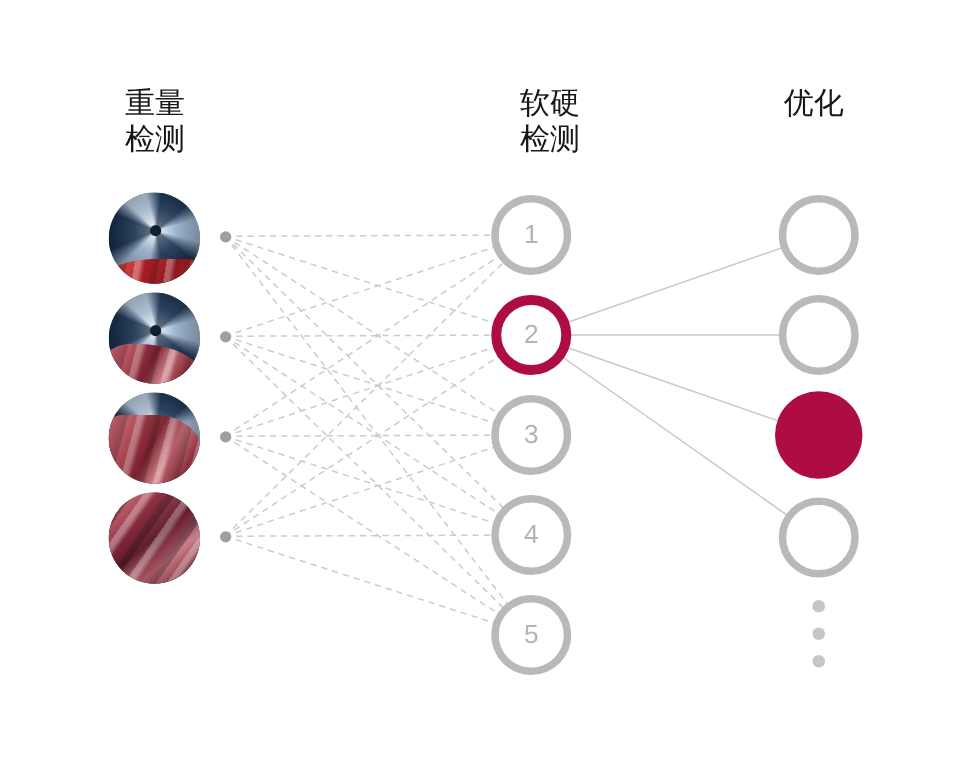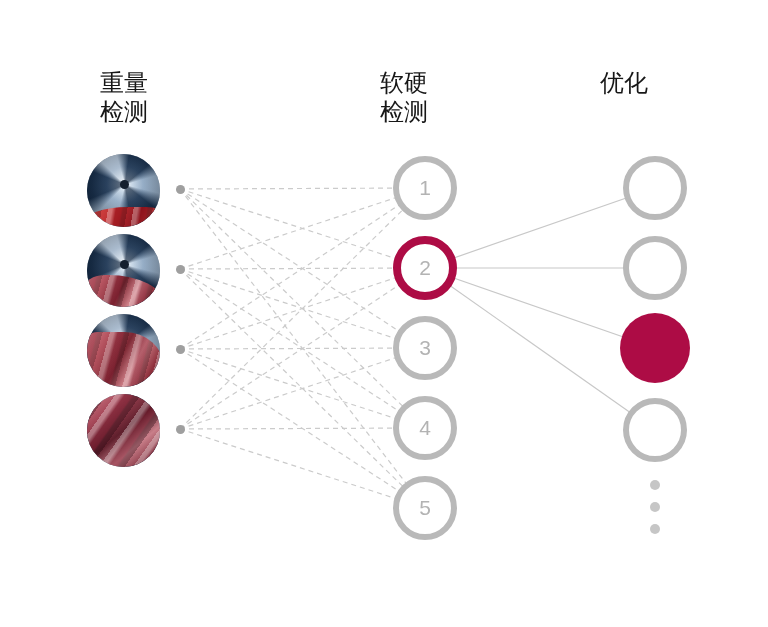--- a/index.html
+++ b/index.html
@@ -124,25 +124,25 @@
       <line x1="425" y1="268" x2="655" y2="188" class="edge solid"></line>
       <line x1="425" y1="268" x2="655" y2="268" class="edge solid"></line>
       <line x1="425" y1="268" x2="655" y2="348" class="edge solid"></line>
       <line x1="425" y1="268" x2="655" y2="430" class="edge solid"></line>
     </svg>
 
   <div class="col-title" style="left:124px">
     <span class="tl">重量</span>
     <span class="tl">检测</span>
   </div>
-  <div class="col-title" style="left:404px">
+  <div class="col-title" style="left:440px">
     <span class="tl">软硬</span>
     <span class="tl">检测</span>
   </div>
-  <div class="col-title" style="left:624px">
+  <div class="col-title" style="left:651px">
     <span class="tl">优化</span>
   </div>
 
   <div class="photo p1" style="left:87px;top:154px">
     <div class="drum"></div>
     <div class="hub"></div>
     <div class="cloth"></div>
   </div>
   <div class="photo p2" style="left:87px;top:234px">
     <div class="drum"></div>

